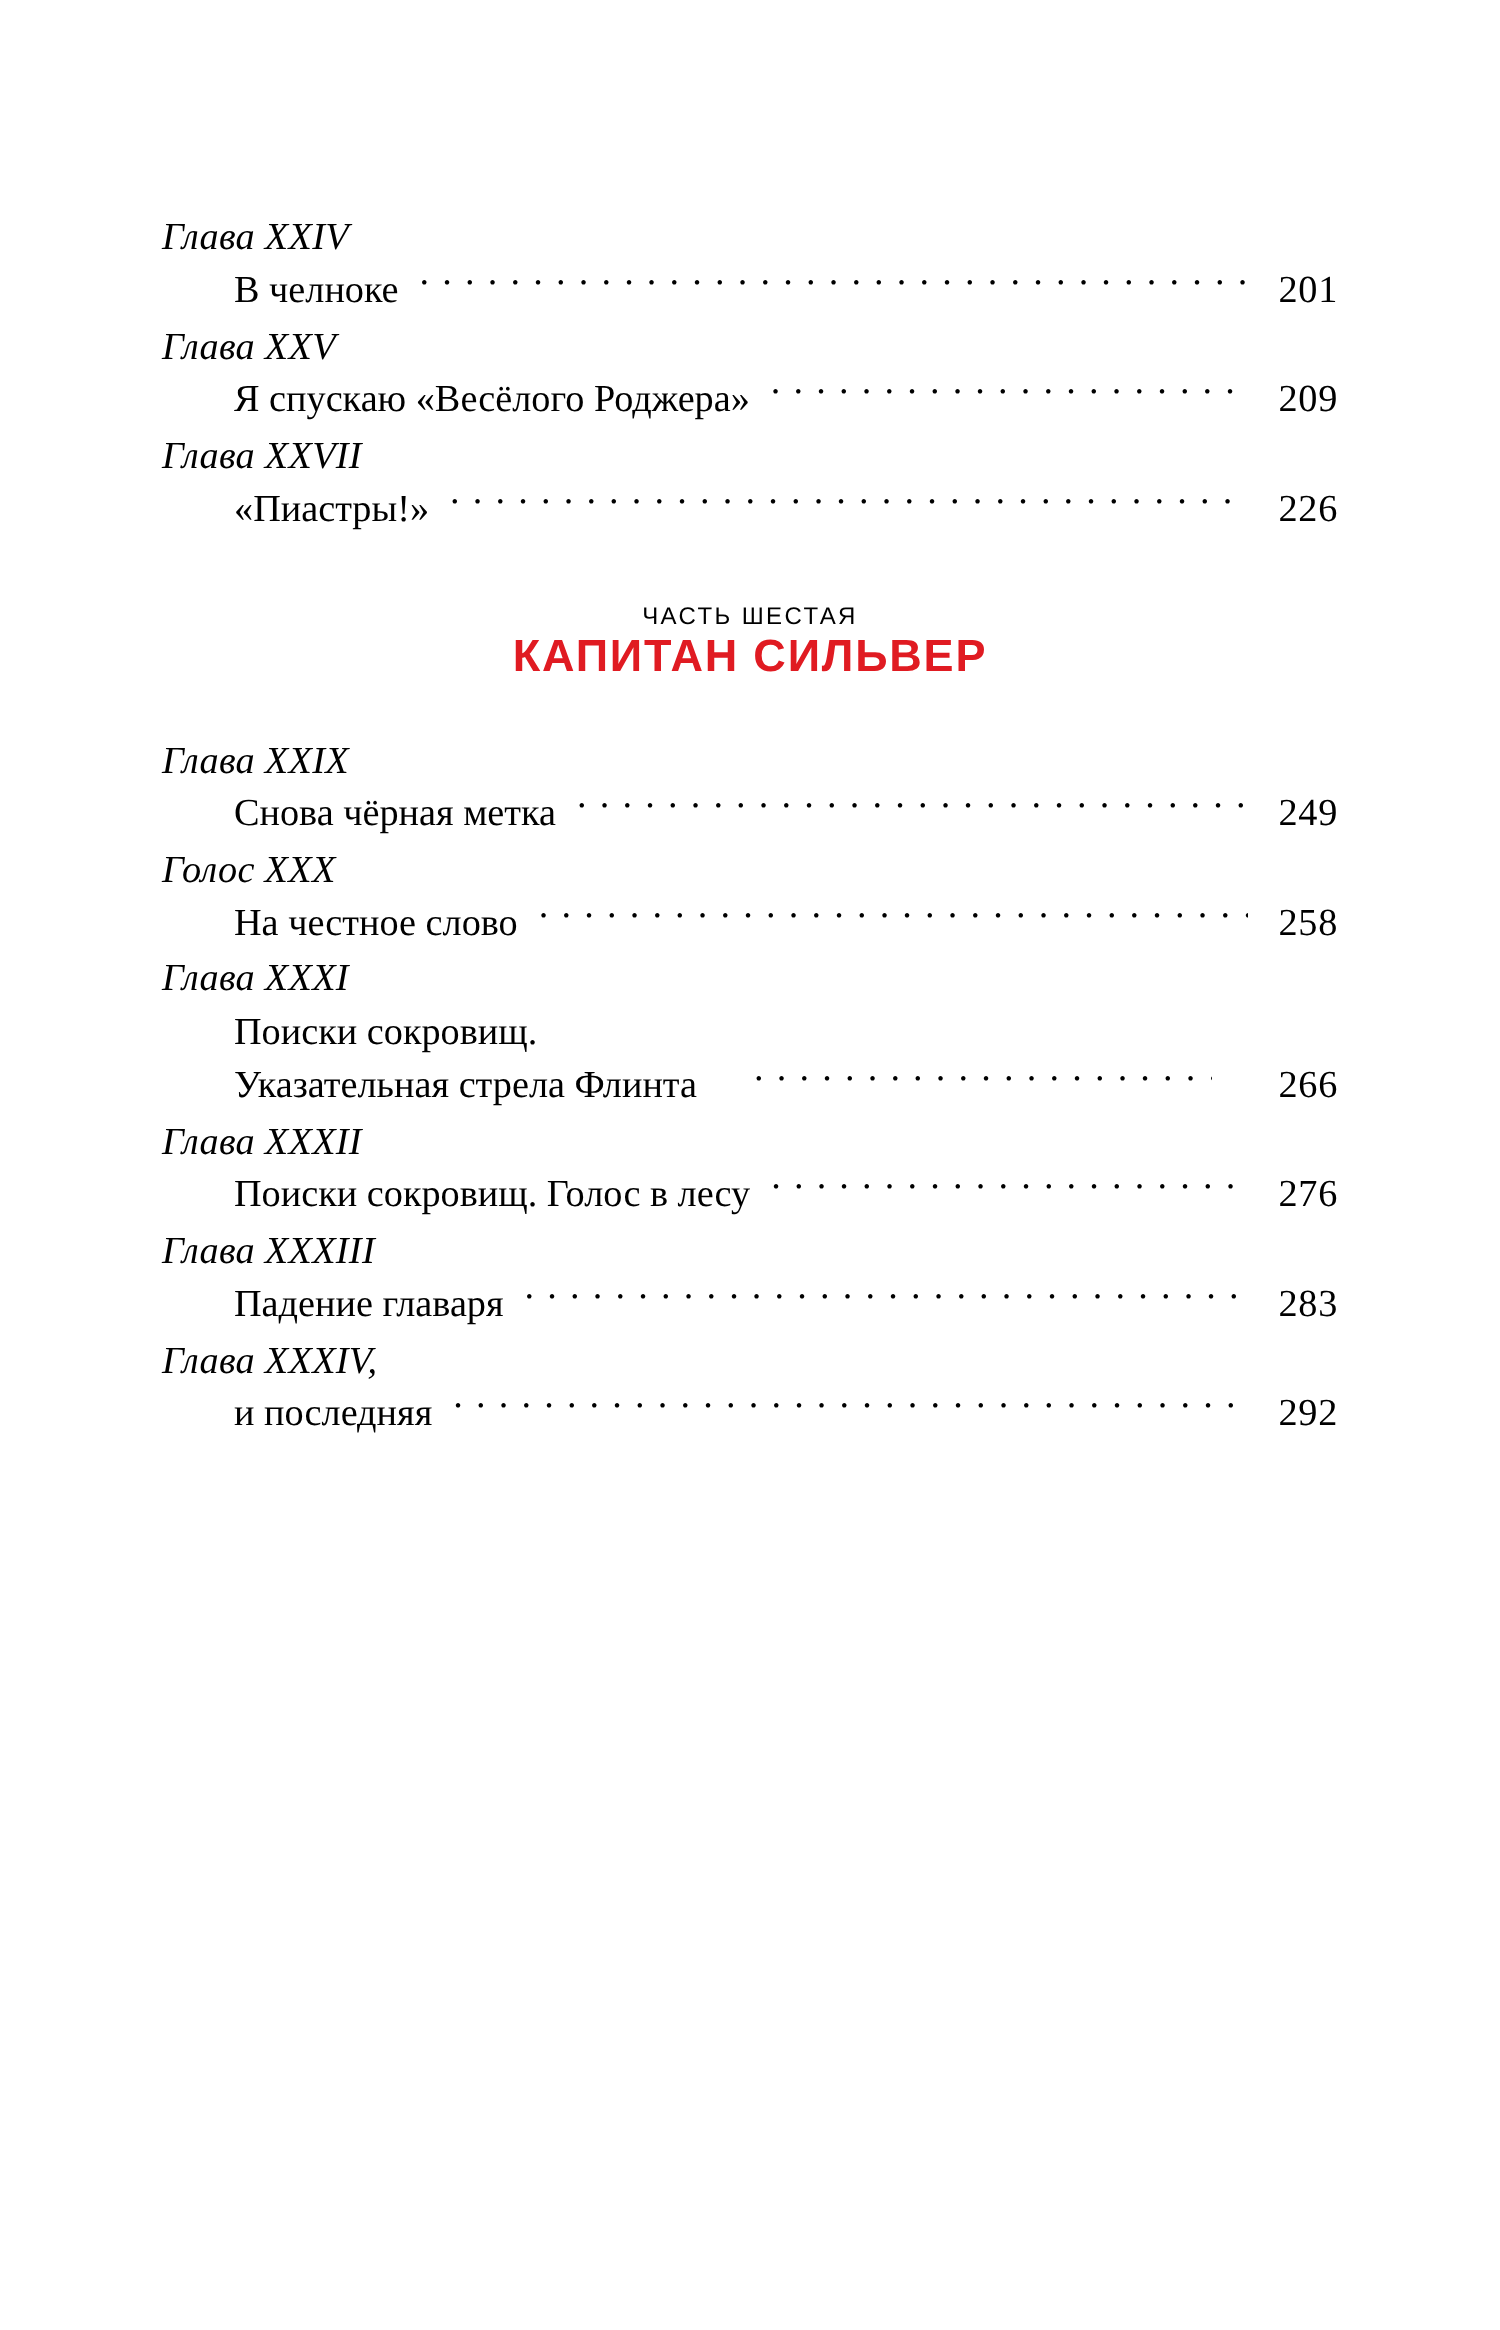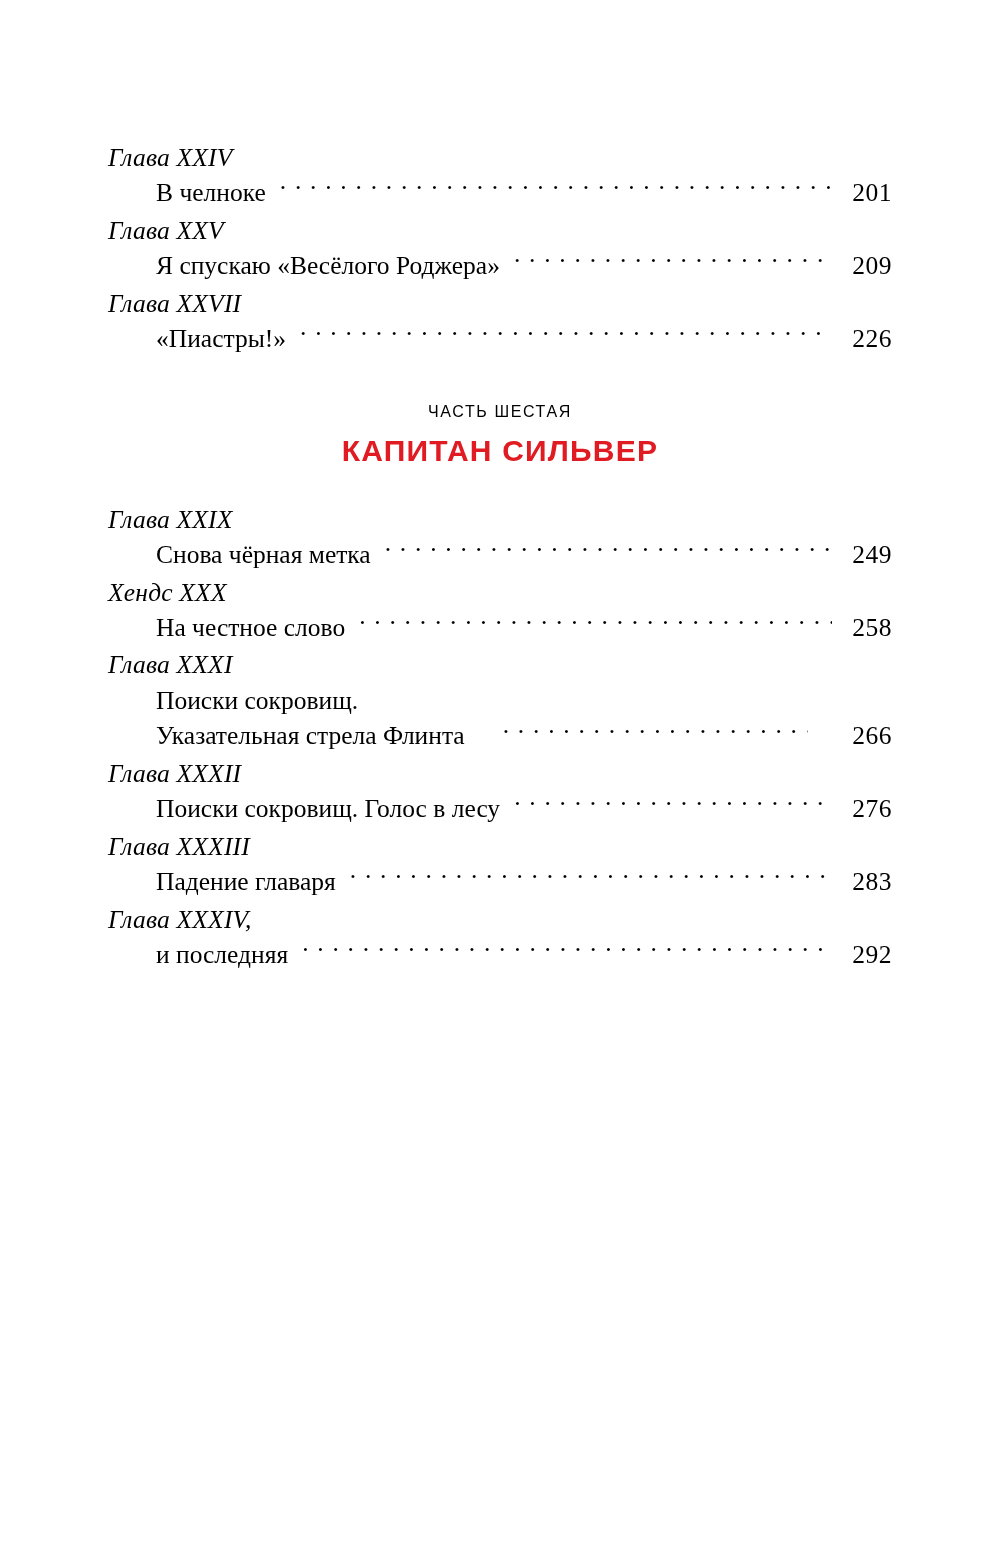--- a/index.html
+++ b/index.html
@@ -102,21 +102,20 @@
   .part-block {
     text-align: center;
     margin: 46px 0 34px 0;
   }
   .part-eyebrow {
     font-family: "Liberation Sans", sans-serif;
     font-size: 16px;
     letter-spacing: 1.6px;
     font-weight: 400;
     color: #000;
-    margin-bottom: 13px;
     text-transform: uppercase;
   }
   .part-title {
     font-family: "Liberation Sans", sans-serif;
     font-weight: bold;
     font-size: 30px;
     letter-spacing: 1.2px;
     color: #e01b22;
     text-transform: uppercase;
   }
@@ -164,21 +163,21 @@
     <div class="entry">
       <div class="chapter-label">Глава XXIX</div>
       <div class="title-row">
         <span class="title-text">Снова чёрная метка</span>
         <span class="leader"></span>
         <span class="page-num">249</span>
       </div>
     </div>
 
     <div class="entry">
-      <div class="chapter-label">Хендс XXX</div>
+      <div class="chapter-label">Голос XXX</div>
       <div class="title-row">
         <span class="title-text">На честное слово</span>
         <span class="leader"></span>
         <span class="page-num">258</span>
       </div>
     </div>
 
     <div class="entry">
       <div class="chapter-label">Глава XXXI</div>
       <div class="title-row multiline">

